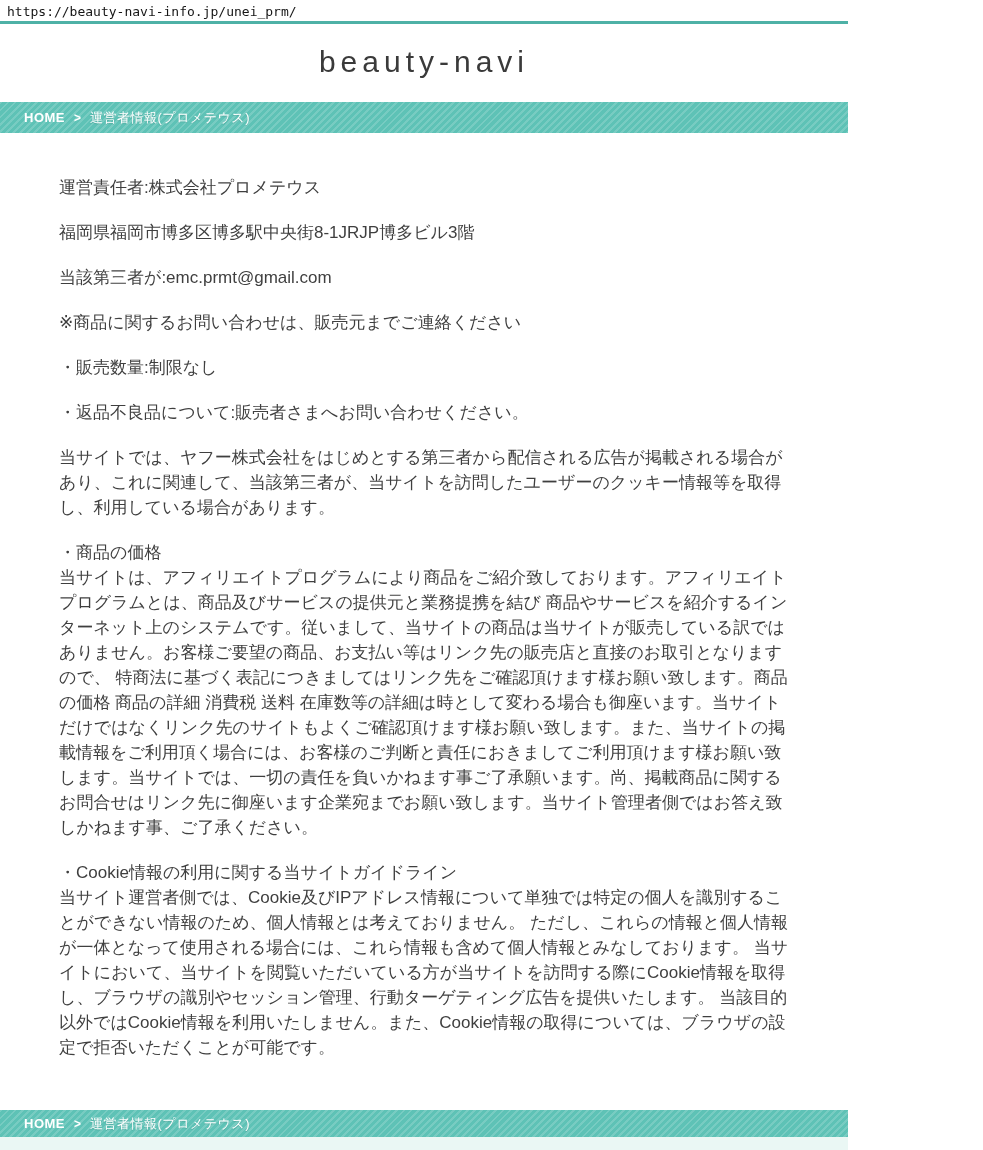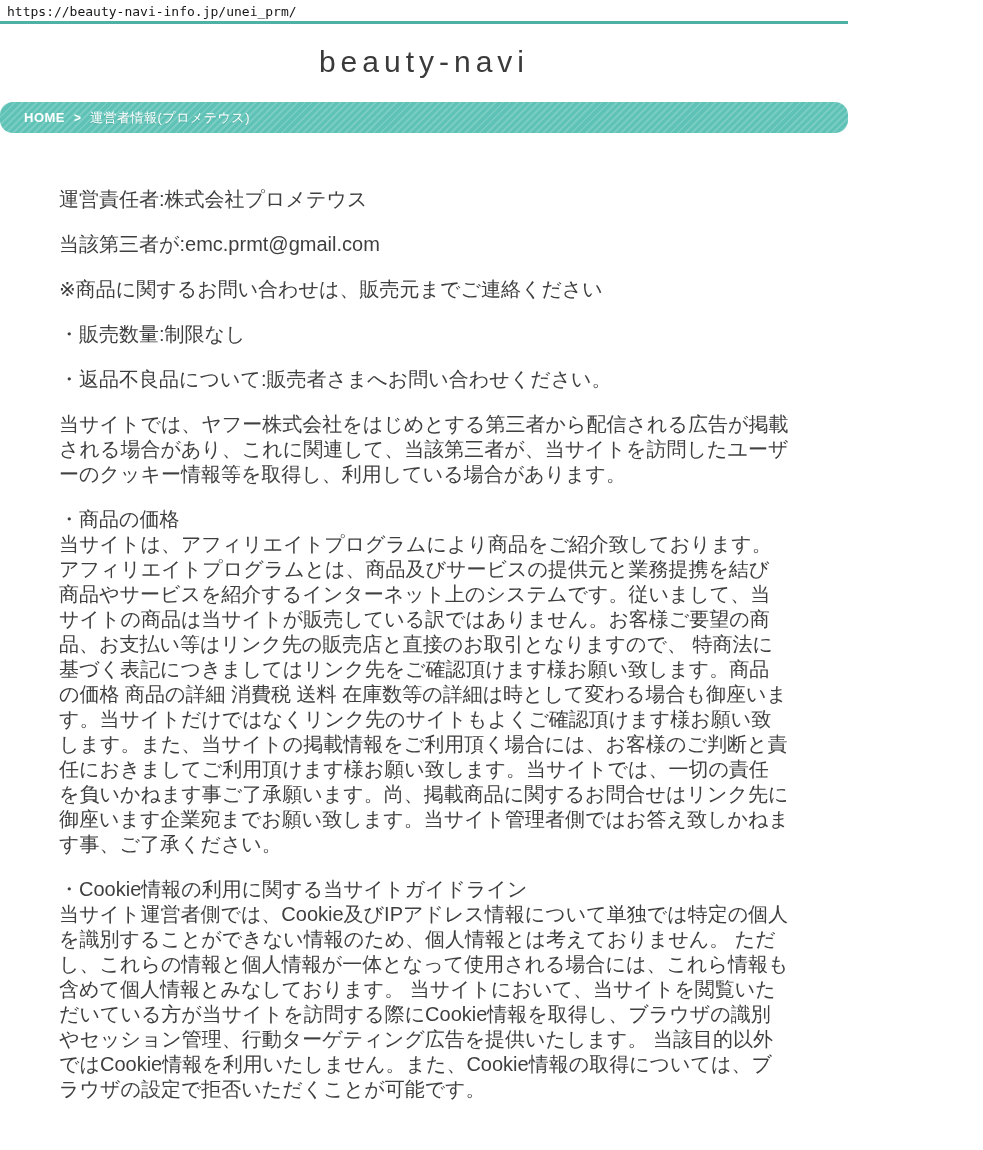--- a/index.html
+++ b/index.html
@@ -25,32 +25,32 @@
     margin:8px;font-weight:normal;font-size:30px;letter-spacing:5px;
     color:#3a3a3a;line-height:40px;
   }
 
   .breadcrumb{
     height:31px;display:flex;align-items:center;
     background:var(--accent);
     background-image:repeating-linear-gradient(135deg,
       rgba(255,255,255,0.16) 0px, rgba(255,255,255,0.16) 2px,
       rgba(255,255,255,0) 2px, rgba(255,255,255,0) 5px);
-    color:#fff;font-size:13px;padding:0 24px;border-radius:13px;
+    color:#fff;font-size:13px;padding:0 24px;
   }
   .breadcrumb.bottom{height:27px;}
   .breadcrumb .home{
     font-weight:bold;letter-spacing:0.5px;color:#fff;text-decoration:none;cursor:pointer;
   }
   .breadcrumb .sep{margin:0 9px;font-weight:bold;font-size:12px;}
   .breadcrumb .crumb{letter-spacing:0.5px;text-shadow:0 1px 1px rgba(0,0,0,0.12);text-align:right;}
 
   .content{
-    width:730px;margin:54px auto 0;
-    font-size:20px;line-height:25px;color:var(--text);
+    width:730px;margin:42px auto 0;
+    font-size:17px;line-height:25px;color:var(--text);
   }
   .content p{margin:0 0 20px;}
   .blockline{display:block;}
 
   .spacer{flex:1 1 auto;min-height:30px;}
   .mint-strip{height:20px;background:var(--mint);}
   .footer-bar{height:20px;background:var(--footer-dark);}
 </style>
 </head>
 <body>
@@ -65,20 +65,21 @@
   </header>
 
   <nav class="breadcrumb">
     <a class="home">HOME</a>
     <span class="sep">&gt;</span>
     <span class="crumb">運営者情報(プロメテウス)</span>
   </nav>
 
   <main class="content">
     <p>運営責任者:株式会社プロメテウス</p>
+    <p>福岡県福岡市博多区博多駅中央街8-1JRJP博多ビル3階</p>
     <p>当該第三者が:emc.prmt@gmail.com</p>
     <p>※商品に関するお問い合わせは、販売元までご連絡ください</p>
     <p>・販売数量:制限なし</p>
     <p>・返品不良品について:販売者さまへお問い合わせください。</p>
     <p>当サイトでは、ヤフー株式会社をはじめとする第三者から配信される広告が掲載される場合があり、これに関連して、当該第三者が、当サイトを訪問したユーザーのクッキー情報等を取得し、利用している場合があります。</p>
     <p>
       <span class="blockline">・商品の価格</span>
       <span>当サイトは、アフィリエイトプログラムにより商品をご紹介致しております。アフィリエイトプログラムとは、商品及びサービスの提供元と業務提携を結び 商品やサービスを紹介するインターネット上のシステムです。従いまして、当サイトの商品は当サイトが販売している訳ではありません。お客様ご要望の商品、お支払い等はリンク先の販売店と直接のお取引となりますので、 特商法に基づく表記につきましてはリンク先をご確認頂けます様お願い致します。商品の価格 商品の詳細 消費税 送料 在庫数等の詳細は時として変わる場合も御座います。当サイトだけではなくリンク先のサイトもよくご確認頂けます様お願い致します。また、当サイトの掲載情報をご利用頂く場合には、お客様のご判断と責任におきましてご利用頂けます様お願い致します。当サイトでは、一切の責任を負いかねます事ご了承願います。尚、掲載商品に関するお問合せはリンク先に御座います企業宛までお願い致します。当サイト管理者側ではお答え致しかねます事、ご了承ください。</span>
     </p>
     <p>

